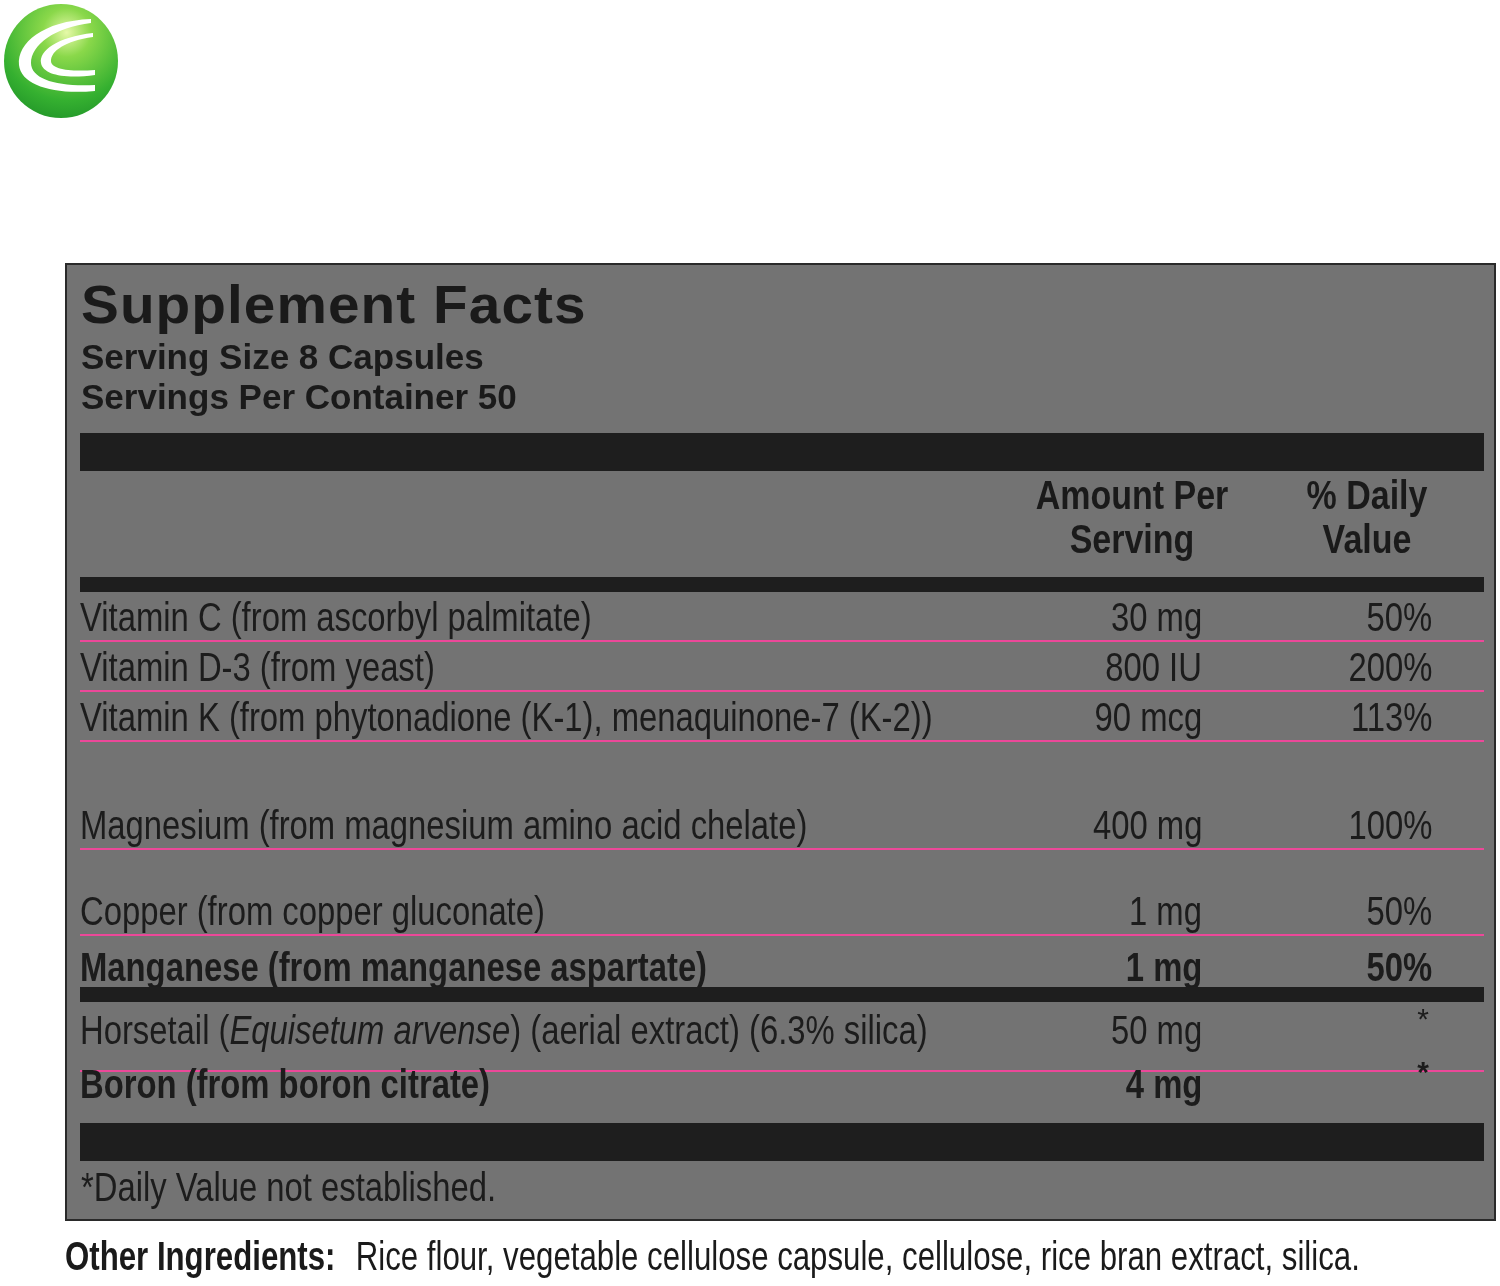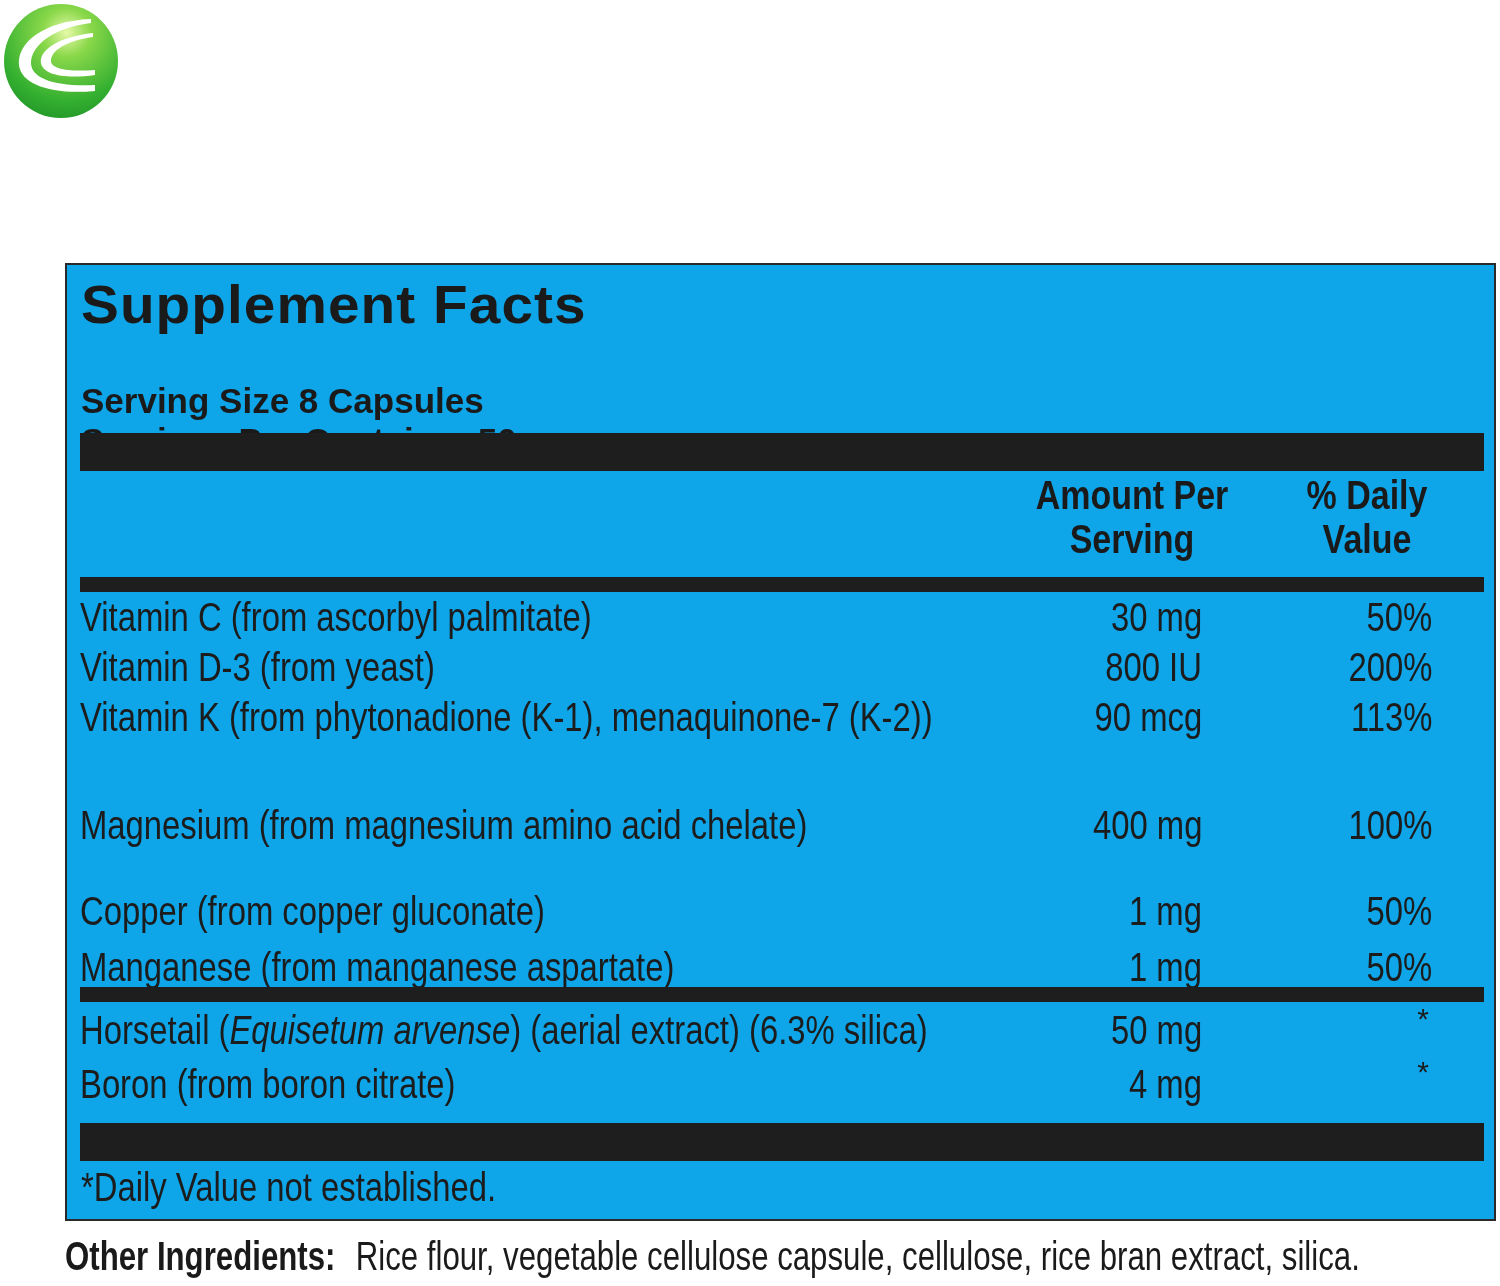--- a/index.html
+++ b/index.html
@@ -1,37 +1,37 @@
 <!DOCTYPE html>
 <html><head>
 <meta charset="utf-8">
 <style>
   html, body { margin: 0; padding: 0; background: #ffffff; }
   body { width: 1500px; height: 1286px; position: relative; overflow: hidden; font-family: "Liberation Sans", sans-serif; color: #1c1c1c; }
 
   .logo { position: absolute; left: 3px; top: 3px; width: 116px; height: 116px; }
 
-  .panel { position: absolute; left: 65px; top: 263px; width: 1431px; height: 958px; border: 2px solid #2a2a2a; box-sizing: border-box; background: #0ea5e9; }
+  .panel { position: absolute; left: 65px; top: 263px; width: 1431px; height: 958px; border: 2px solid #2a2a2a; box-sizing: border-box; background: #737373; }
 
   .title { position: absolute; left: 14px; top: 10px; font-size: 53px; font-weight: 900; letter-spacing: 1px; line-height: 60px; color: #1a1a1a; transform: scaleX(1.07); transform-origin: left; }
-  .serving { position: absolute; left: 14px; top: 72px; font-size: 35px; font-weight: bold; line-height: 40px; color: #1a1a1a; margin-top: 44px; }
+  .serving { position: absolute; left: 14px; top: 72px; font-size: 35px; font-weight: bold; line-height: 40px; color: #1a1a1a; }
   .serving2 { top: 112px; }
 
   .bar { position: absolute; left: 13px; width: 1404px; background: #1e1e1e; }
   .bar-top { top: 168px; height: 38px; }
   .bar-head { top: 312px; height: 15px; }
   .bar-mid { top: 722px; height: 15px; }
   .bar-bottom { top: 858px; height: 38px; }
 
   .col-head { position: absolute; top: 208px; font-family: "Liberation Sans Narrow", "Liberation Sans", sans-serif; font-weight: bold; font-size: 40px; line-height: 44px; text-align: center; color: #1a1a1a; transform: scaleX(0.85); }
   .col-amount { left: 940px; width: 250px; transform-origin: center; }
   .col-dv { left: 1195px; width: 210px; transform-origin: center; }
 
-  .row { position: absolute; left: 13px; width: 1404px; height: 50px; border-bottom: 2px solid #0ea5e9; box-sizing: border-box; }
-  .row.noline { border-bottom: none; }
+  .row { position: absolute; left: 13px; width: 1404px; height: 50px; border-bottom: 2px solid #ec4899; box-sizing: border-box; }
+  .row.noline { border-bottom: none; font-weight: bold; }
   .cell { position: absolute; top: 0; font-size: 40px; line-height: 50px; white-space: nowrap; color: #1c1c1c; transform: scaleX(0.82); }
   .c-name { left: 0; transform-origin: left; }
   .c-amt { right: 282px; transform-origin: right; }
   .c-dv { right: 52px; transform-origin: right; }
   .c-star { right: 55px; top: -12px; font-size: 30px; transform: none; }
   .ital { font-style: italic; }
 
   .footnote { position: absolute; left: 14px; top: 900px; font-size: 40px; line-height: 44px; color: #1c1c1c; transform: scaleX(0.82); transform-origin: left; white-space: nowrap; }
 
   .other { position: absolute; left: 65px; top: 1233px; font-size: 40px; line-height: 46px; white-space: nowrap; color: #1a1a1a; transform: scaleX(0.78); transform-origin: left; }

